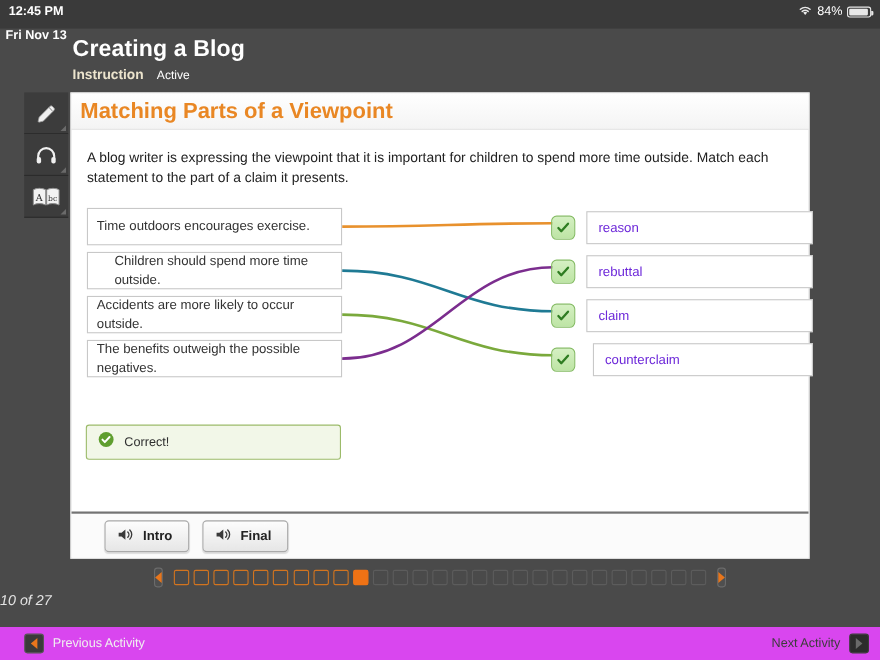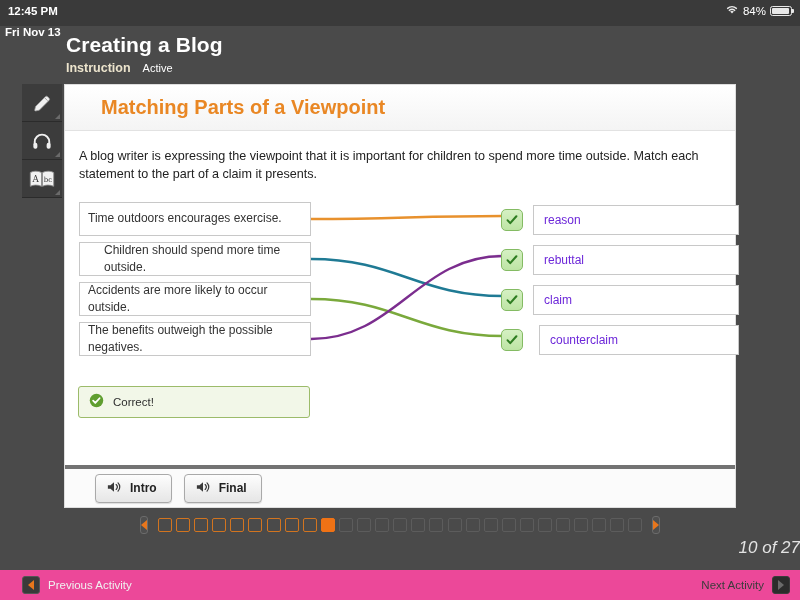--- a/index.html
+++ b/index.html
@@ -56,22 +56,22 @@
     border-left: 5px solid transparent; border-bottom: 5px solid #6a6a6a;
   }
   .tool svg { display: block; }
 
   
   .card {
     position: absolute; left: 64px; top: 84px; width: 672px; height: 424px;
     background: #ffffff; border: 1px solid #dedede;
   }
   .card-head {
-    height: 46px; background: linear-gradient(#ffffff, #f4f4f4);
-    border-bottom: 1px solid #e2e2e2; display: flex; align-items: center; padding-left: 36px;
+    height: 33px; background: linear-gradient(#ffffff, #f4f4f4);
+    border-bottom: 1px solid #e2e2e2; display: flex; align-items: center; padding-left: 8px;
   }
   .card-head h1 { color: #e98724; font-size: 20px; font-weight: bold; }
 
   .prompt {
     padding: 16px 22px 4px 14px; color: #222; font-size: 12.6px; line-height: 1.45;
   }
 
   
   .match { position: relative; margin: 6px 0 0 14px; width: 646px; height: 150px; }
   .match svg.links { position: absolute; left: 0; top: 0; width: 646px; height: 150px; pointer-events: none; }
@@ -101,21 +101,21 @@
   .feedback {
     position: absolute; left: 78px; top: 386px; width: 232px; height: 32px;
     background: #f2f7e8; border: 1px solid #9cbb6a; border-radius: 3px;
     display: flex; align-items: center; gap: 9px; padding-left: 10px;
   }
   .feedback .fb-txt { font-size: 11.5px; color: #2e2e2e; }
 
   
   .audiobar {
     position: absolute; left: 65px; top: 465px; width: 670px; height: 42px;
-    background: #fbfbfb; border-top: 4px solid #737373;
+    background: #fbfbfb; border-top: 2px solid #737373;
     display: flex; align-items: center; gap: 12px; padding-left: 30px;
   }
   .abtn {
     display: flex; align-items: center; gap: 8px;
     background: linear-gradient(#fdfdfd, #e6e6e6);
     border: 1px solid #a9a9a9; border-radius: 4px;
     padding: 5px 14px 5px 10px; font-size: 12px; font-weight: bold; color: #222;
     box-shadow: 0 1px 1px rgba(0,0,0,.12);
   }
 
@@ -129,28 +129,28 @@
     display: flex; align-items: center; justify-content: center;
   }
   .tri-l { border-top: 5px solid transparent; border-bottom: 5px solid transparent; border-right: 6px solid #e8761c; }
   .tri-r { border-top: 5px solid transparent; border-bottom: 5px solid transparent; border-left: 6px solid #e8761c; }
   .dots { display: flex; gap: 4.1px; margin: 0 6px; }
   .dot { width: 14px; height: 14px; border-radius: 2px; }
   .dot.done { border: 1.5px solid #d2741f; background: transparent; }
   .dot.current { background: #ef7215; border: 1.5px solid #ef7215; }
   .dot.todo { border: 1.5px solid #5c5c5c; background: transparent; }
   .pagelabel {
-    position: absolute; left: 0; top: 538px; width: 800px; text-align: right;
-    color: #e3e3e3; font-size: 17px; font-style: italic;
+    position: absolute; left: 0; top: 538px; width: 800px; text-align: left;
+    color: #e3e3e3; font-size: 13px; font-style: italic;
   }
 
   
   .actbar {
     position: absolute; left: 0; top: 570px; width: 800px; height: 30px;
-    background: #ec4899; display: flex; align-items: center;
+    background: #d946ef; display: flex; align-items: center;
   }
   .act {
     display: flex; align-items: center; gap: 8px; font-size: 11.5px; color: #f0f0f0;
   }
   .act.prev { position: absolute; left: 22px; }
   .act.next { position: absolute; right: 10px; color: #3c3c3c; }
   .actsq {
     width: 18px; height: 18px; background: #3a3a3a; border: 1px solid #555; border-radius: 3px;
     display: flex; align-items: center; justify-content: center;
   }

